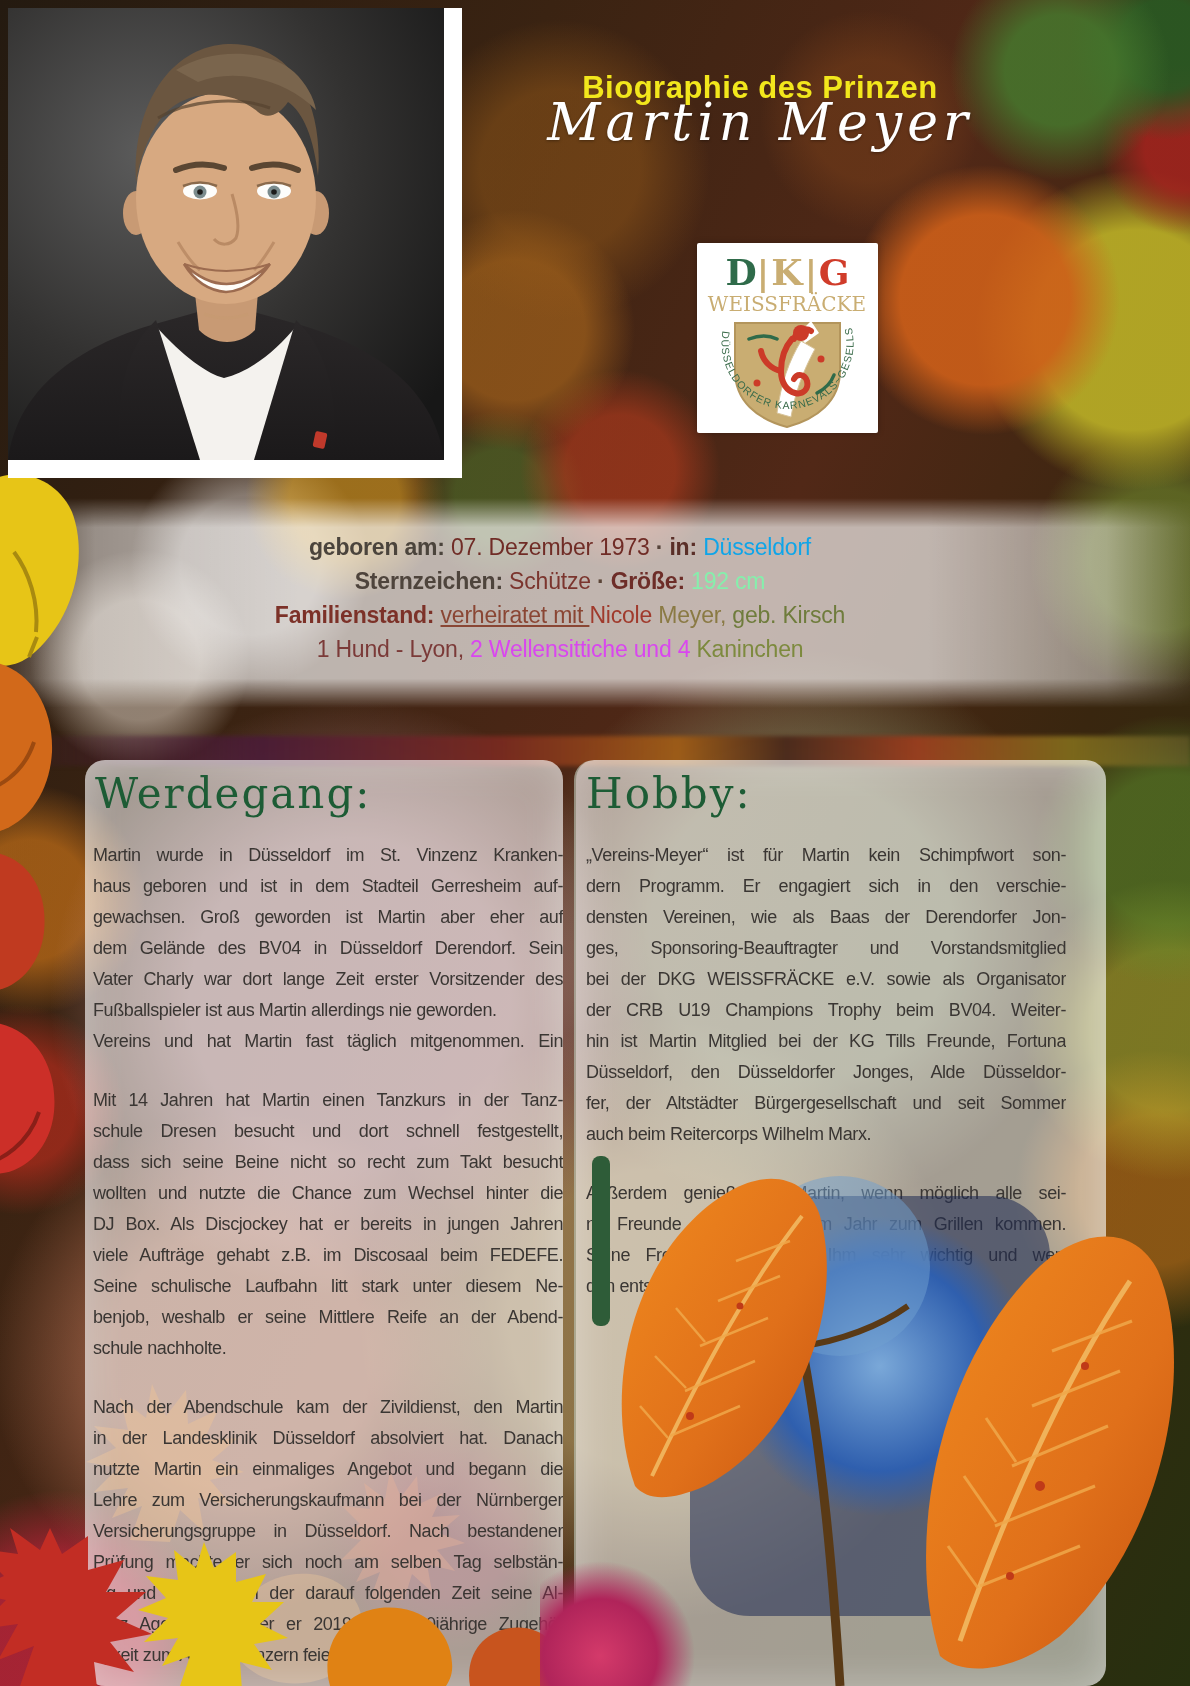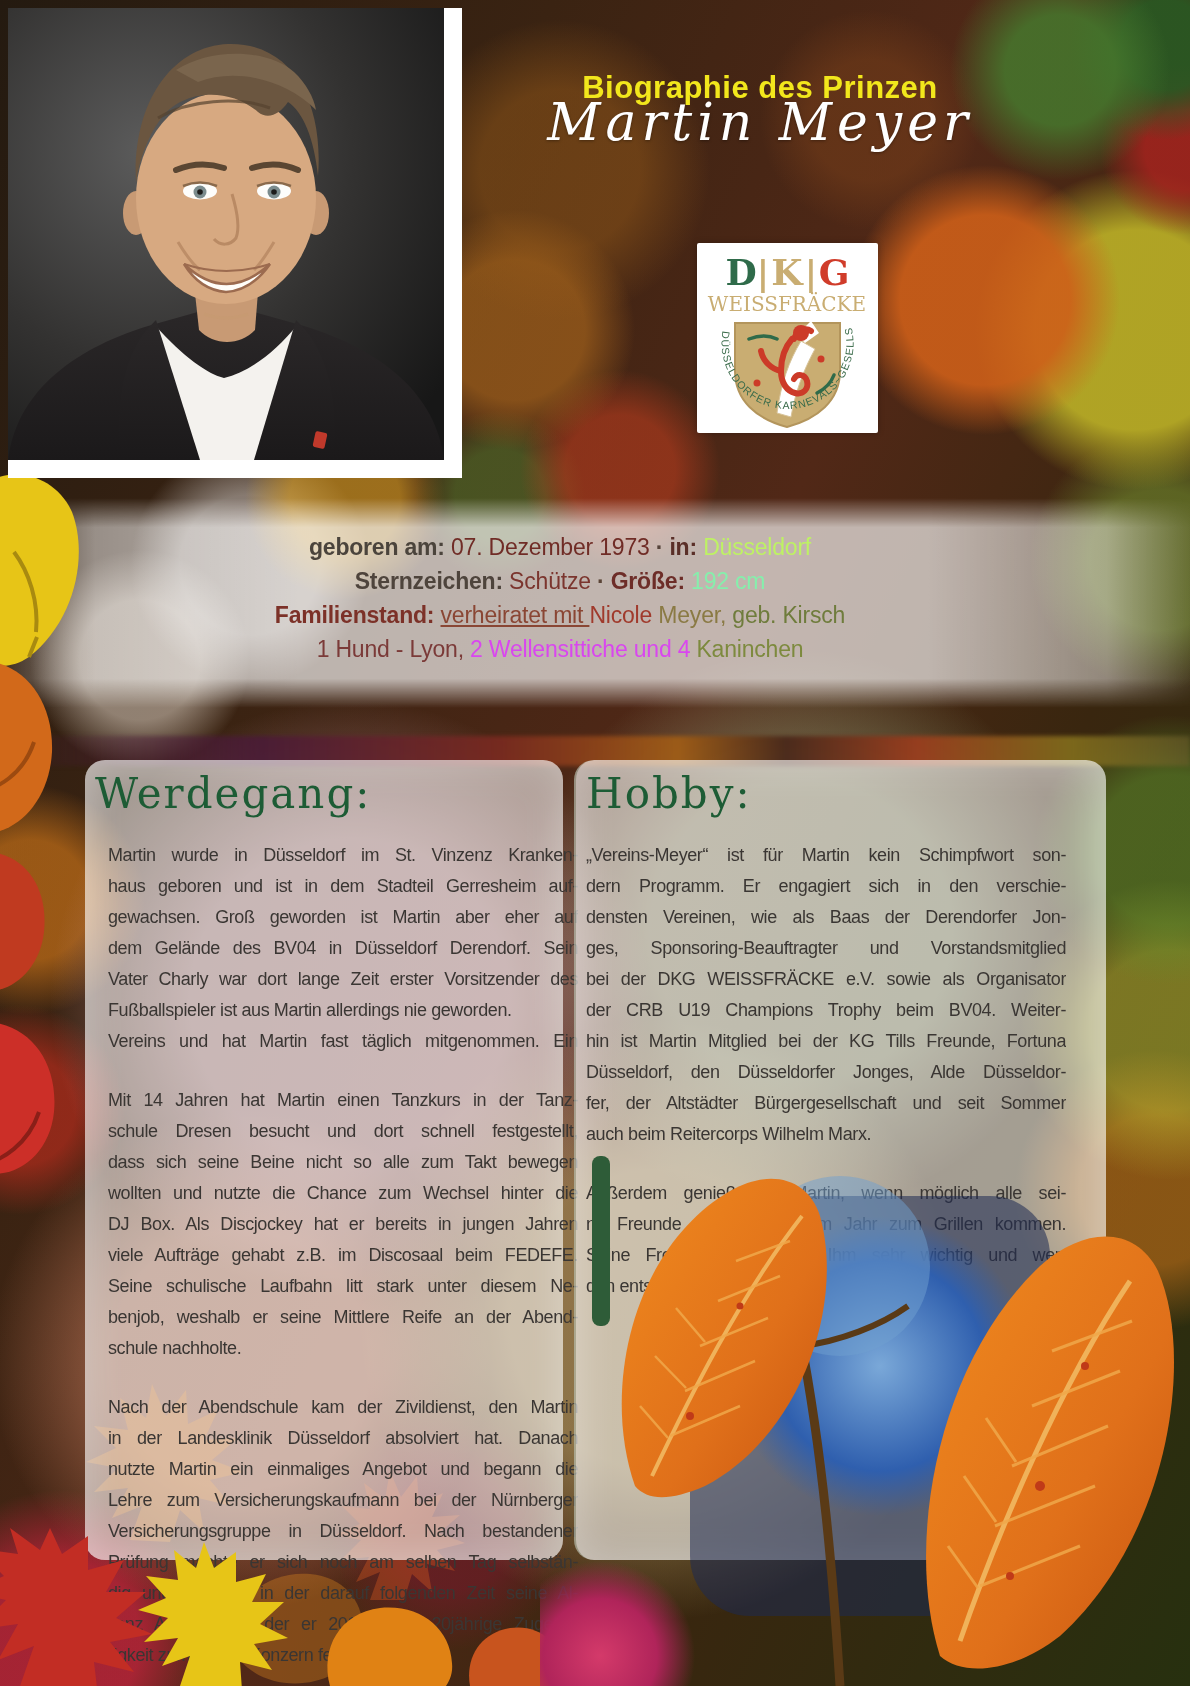--- a/index.html
+++ b/index.html
@@ -63,27 +63,27 @@
       rgba(255,255,255,.66) 25%, rgba(255,255,255,.66) 78%, rgba(255,255,255,.45) 93%,
       rgba(255,255,255,.08) 100%);
     -webkit-mask-image:linear-gradient(to bottom, transparent 0, #000 14%, #000 86%, transparent 100%);
             mask-image:linear-gradient(to bottom, transparent 0, #000 14%, #000 86%, transparent 100%);}
   #info-block{position:absolute;left:0;top:530px;width:1120px;z-index:4;text-align:center;}
   .info-line{font-size:23px;line-height:34px;letter-spacing:-.2px;white-space:nowrap;}
   .seg{}
   .seg.bold{font-weight:bold;}
 
   
-  .col-box{position:absolute;top:760px;height:800px;z-index:3;border-radius:20px;
+  .col-box{position:absolute;top:760px;height:926px;z-index:3;border-radius:20px;
     background:rgba(255,255,255,.55);box-shadow:inset 0 0 40px rgba(255,255,255,.35);}
   #col-left{left:85px;width:478px;padding:0;}
   #col-right{left:574px;width:530px;border-left:2px solid rgba(70,90,50,.25);}
   .col-heading{font-family:"DejaVu Serif",serif;font-size:42px;line-height:48px;color:#1d5c35;
     letter-spacing:2px;margin:10px 0 22px 10px;}
-  .col-body{margin-left:23px;width:470px;color:#3a3633;font-size:18px;}
+  .col-body{margin-left:8px;width:470px;color:#3a3633;font-size:18px;}
   #col-right .col-body{margin-left:10px;width:480px;}
   .para{margin:0 0 28px 0;overflow:hidden;}
   .jline{line-height:31px;letter-spacing:-.4px;white-space:nowrap;overflow:hidden;
     text-align:justify;text-align-last:justify;}
   .jline.jlast{text-align-last:left;}
 
   
   .deco{position:absolute;pointer-events:none;}
   #leaves-left{left:-6px;top:462px;z-index:4;}
   #under-leaves{left:70px;top:1360px;z-index:1;opacity:.5;}
@@ -102,42 +102,42 @@
       <path d="M60,180 l12,-34 l-30,12 l16,-30 l-34,4 l24,-24 l-32,-6 l30,-14 l-22,-22 l34,4 l-8,-32 l26,20 l6,-34 l14,32 l20,-26 l2,34 l30,-14 l-14,30 l34,-2 l-26,22 l32,12 l-34,8 l22,26 l-34,-8 l6,34 l-24,-22 l-10,32 Z" opacity=".9"></path>
       <path d="M300,240 l10,-28 l-24,10 l13,-25 l-28,3 l20,-20 l-26,-5 l25,-11 l-18,-18 l28,3 l-6,-26 l21,16 l5,-28 l11,26 l16,-21 l2,28 l24,-11 l-11,24 l28,-2 l-21,18 l26,10 l-28,7 l18,21 l-28,-7 l5,28 l-20,-18 l-8,26 Z" fill="#c8541e" opacity=".85"></path>
       <path d="M170,300 C150,250 190,210 240,214 C280,218 300,250 290,286 C270,330 200,336 170,300 Z" fill="#e08a20" opacity=".7"></path>
     </g>
   </svg>
 
   <div id="stripe"></div>
 
   <div id="info-band"></div>
   <div id="info-block">
-      <div class="info-line"><span class="seg bold" style="color: rgb(75, 68, 60);">geboren am: </span><span class="seg" style="color: rgb(112, 44, 38);">07. Dezember 1973</span><span class="seg bold" style="color: rgb(86, 67, 58);">   ·   </span><span class="seg bold" style="color: rgb(90, 47, 40);">in: </span><span class="seg" style="color: #bef264;">Düsseldorf</span></div>
+      <div class="info-line"><span class="seg bold" style="color: rgb(75, 68, 60);">geboren am: </span><span class="seg" style="color: rgb(112, 44, 38);">07. Dezember 1973</span><span class="seg bold" style="color: rgb(86, 67, 58);">   ·   </span><span class="seg bold" style="color: rgb(90, 47, 40);">in: </span><span class="seg" style="color: #0ea5e9;">Düsseldorf</span></div>
       <div class="info-line"><span class="seg bold" style="color: rgb(78, 68, 60);">Sternzeichen: </span><span class="seg" style="color: rgb(123, 53, 46);">Schütze</span><span class="seg bold" style="color: rgb(90, 68, 54);">   ·   </span><span class="seg bold" style="color: rgb(109, 45, 40);">Größe: </span><span class="seg" style="color: #86efac;">192 cm</span></div>
       <div class="info-line"><span class="seg bold" style="color: rgb(124, 49, 40);">Familienstand: </span><span class="seg" style="color: rgb(138, 70, 52); text-decoration: underline;">verheiratet mit </span><span class="seg" style="color: rgb(160, 58, 44);">Nicole </span><span class="seg" style="color: rgb(138, 122, 68);">Meyer, </span><span class="seg" style="color: rgb(111, 124, 60);">geb. Kirsch</span></div>
       <div class="info-line"><span class="seg" style="color: rgb(123, 58, 56);">1 Hund - Lyon, </span><span class="seg" style="color: #d946ef;">2 Wellensittiche und 4 </span><span class="seg" style="color: rgb(125, 138, 62);">Kaninchen</span></div>
     </div>
 
   <div id="col-left" class="col-box">
     <div class="col-heading">Werdegang:</div>
     <div class="col-body">
         <div class="para">
           <div class="jline">Martin wurde in Düsseldorf im St. Vinzenz Kranken-</div>
           <div class="jline">haus geboren und ist in dem Stadteil Gerresheim auf-</div>
           <div class="jline">gewachsen. Groß geworden ist Martin aber eher auf</div>
           <div class="jline">dem Gelände des BV04 in Düsseldorf Derendorf. Sein</div>
           <div class="jline">Vater Charly war dort lange Zeit erster Vorsitzender des</div>
           <div class="jline jlast">Fußballspieler ist aus Martin allerdings nie geworden.</div>
           <div class="jline">Vereins und hat Martin fast täglich mitgenommen. Ein</div>
         </div>
         <div class="para">
           <div class="jline">Mit 14 Jahren hat Martin einen Tanzkurs in der Tanz-</div>
           <div class="jline">schule Dresen besucht und dort schnell festgestellt,</div>
-          <div class="jline">dass sich seine Beine nicht so alle zum Takt bewegen</div>
+          <div class="jline">dass sich seine Beine nicht so recht zum Takt besucht</div>
           <div class="jline">wollten und nutzte die Chance zum Wechsel hinter die</div>
           <div class="jline">DJ Box. Als Discjockey hat er bereits in jungen Jahren</div>
           <div class="jline">viele Aufträge gehabt z.B. im Discosaal beim FEDEFE.</div>
           <div class="jline">Seine schulische Laufbahn litt stark unter diesem Ne-</div>
           <div class="jline">benjob, weshalb er seine Mittlere Reife an der Abend-</div>
           <div class="jline jlast">schule nachholte.</div>
         </div>
         <div class="para">
           <div class="jline">Nach der Abendschule kam der Zivildienst, den Martin</div>
           <div class="jline">in der Landesklinik Düsseldorf absolviert hat. Danach</div>

